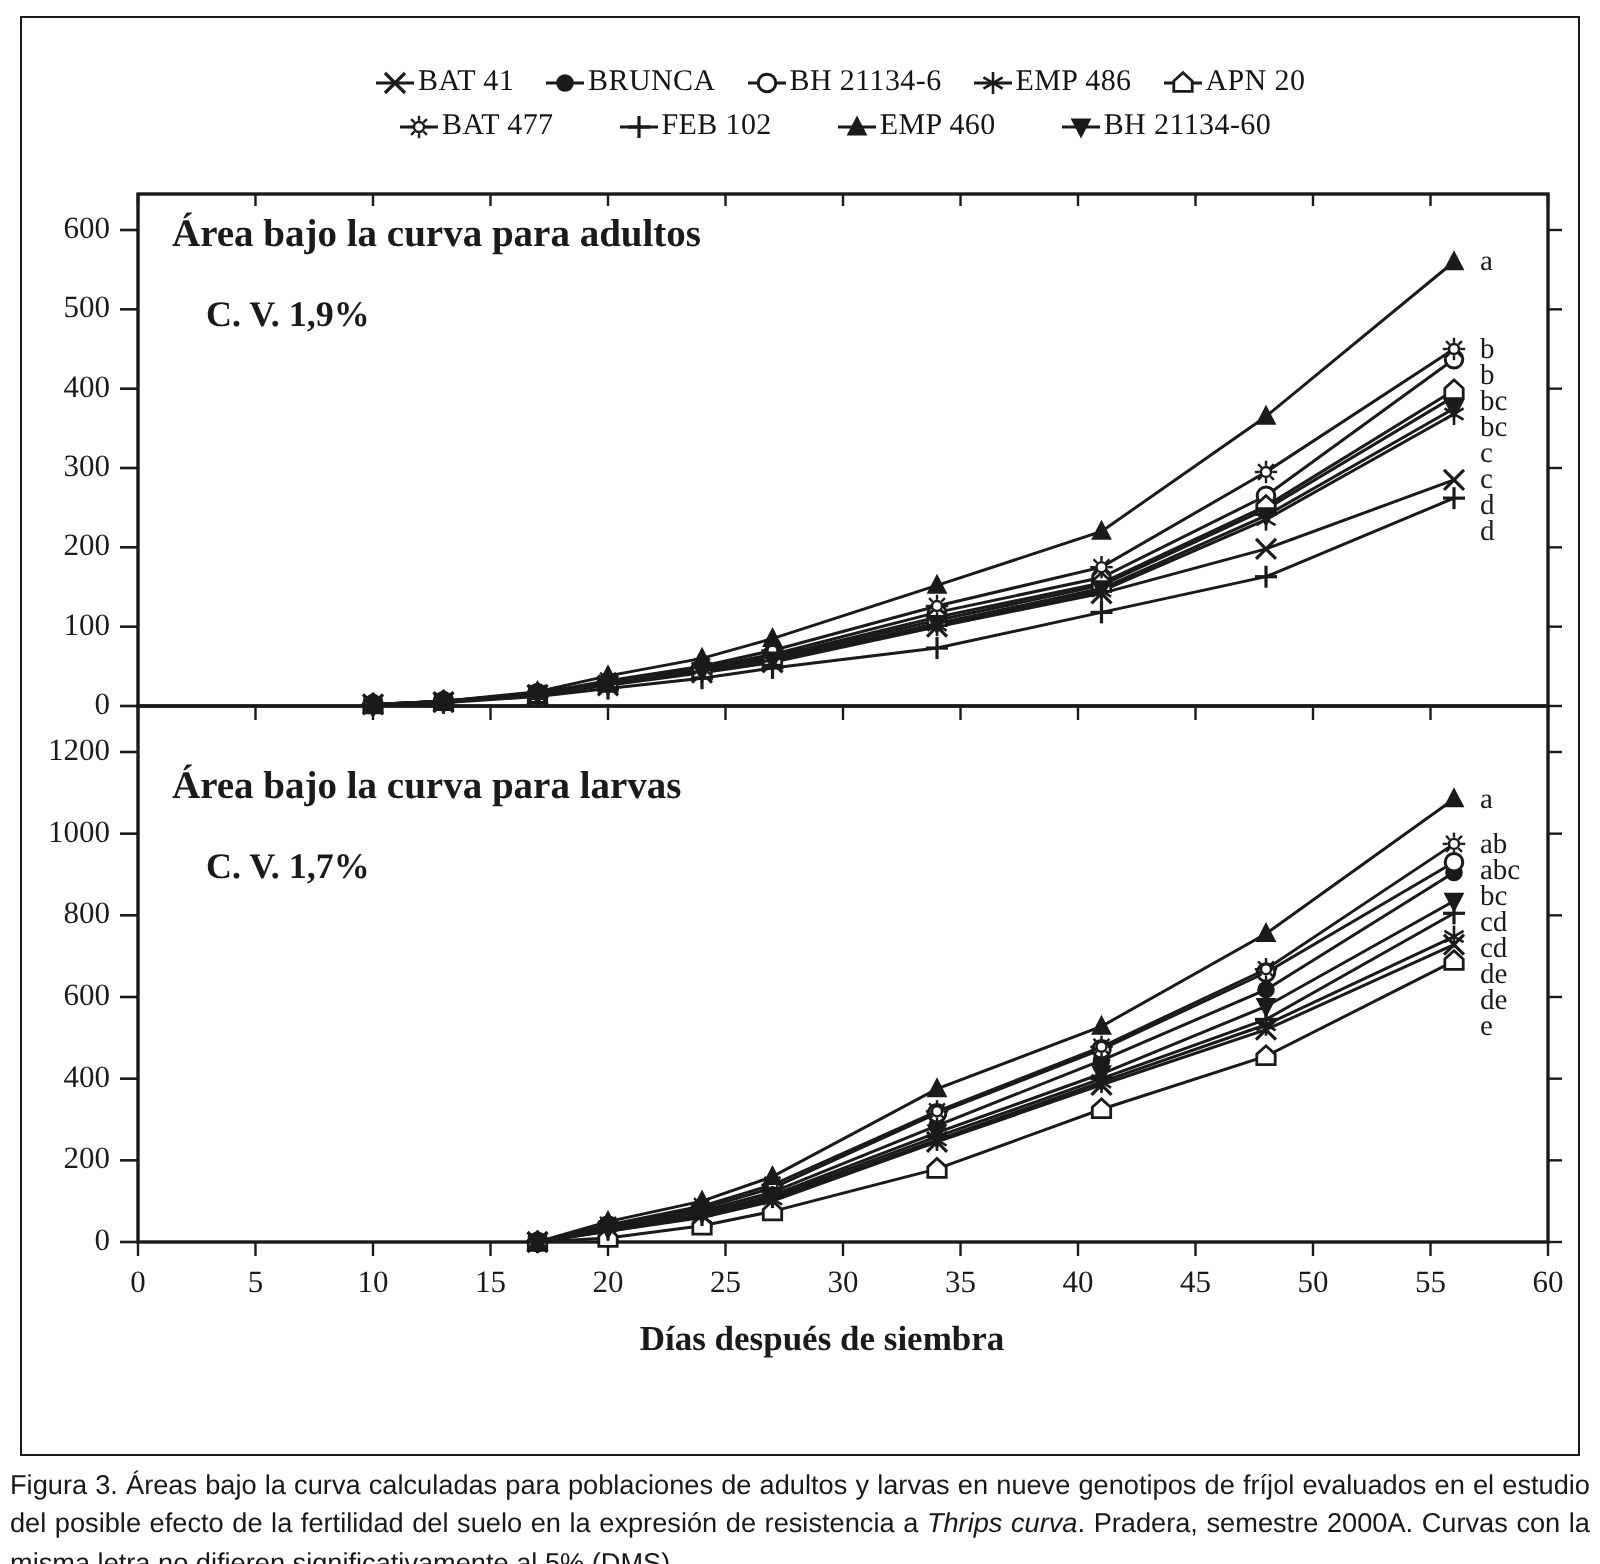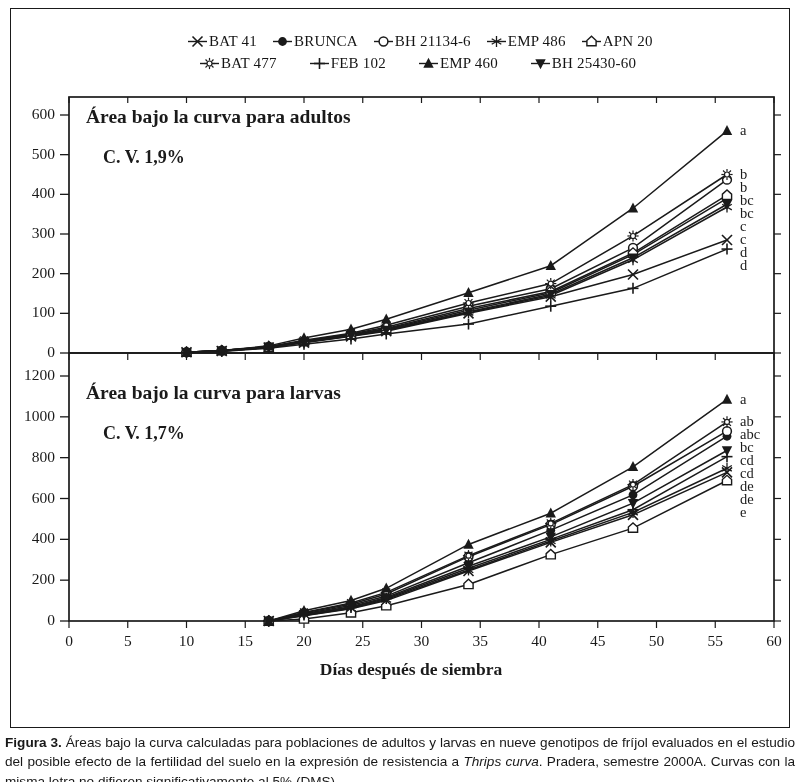--- a/index.html
+++ b/index.html
@@ -11,21 +11,21 @@
   .legend{position:absolute;left:0;top:24px;width:100%;}
   .legend-row{display:flex;align-items:center;margin-bottom:5px;}
   .legend-row.row-1{padding-left:176px;gap:15px;}
   .legend-row.row-2{padding-left:188px;gap:32px;}
   .legend-item{display:inline-flex;align-items:center;gap:1px;
        font-size:15px;letter-spacing:0.2px;white-space:nowrap;}
   .legend-item svg{display:block;}
   .caption{position:absolute;left:5px;right:5px;top:733px;margin:0;
        font-family:"Liberation Sans",sans-serif;font-size:13.6px;line-height:1.42;
        text-align:justify;color:#181818;}
-  .caption b{font-weight:bold;}
+  .caption b{font-weight:normal;}
   .caption i{font-style:italic;}
 </style>
 </head>
 <body>
 
 <div class="figure-box">
   <svg id="charts" class="charts-svg" width="777" height="717" viewBox="0 0 777 717">
       <g>
         <rect x="58" y="88" width="705" height="256" fill="none" stroke="#1a1a1a" stroke-width="1.7"></rect>
         <line x1="49" y1="344" x2="58" y2="344" stroke="#1a1a1a" stroke-width="1.3"></line>
@@ -996,19 +996,19 @@
           </svg>
           <span>EMP 460</span>
         </span>
         <span class="legend-item">
           <svg width="21" height="15" viewBox="0 0 21 15">
             <line x1="1" y1="7.5" x2="20" y2="7.5" stroke="#1a1a1a" stroke-width="1.4"></line>
             <g>
               <path d="M 10.5 13.3 L 15.7 3.3 L 5.3 3.3 Z" fill="#1a1a1a"></path>
             </g>
           </svg>
-          <span>BH 25430-60</span>
+          <span>BH 21134-60</span>
         </span>
       </div>
     </div>
 </div>
 
 <p class="caption"><b>Figura 3.</b><span> Áreas bajo la curva calculadas para poblaciones de adultos y larvas en nueve genotipos de fríjol evaluados en el estudio del posible efecto de la fertilidad del suelo en la expresión de resistencia a </span><i>Thrips curva</i><span>.  Pradera, semestre 2000A.  Curvas con la misma letra no difieren significativamente al 5% (DMS).</span></p>
 
 </body></html>

